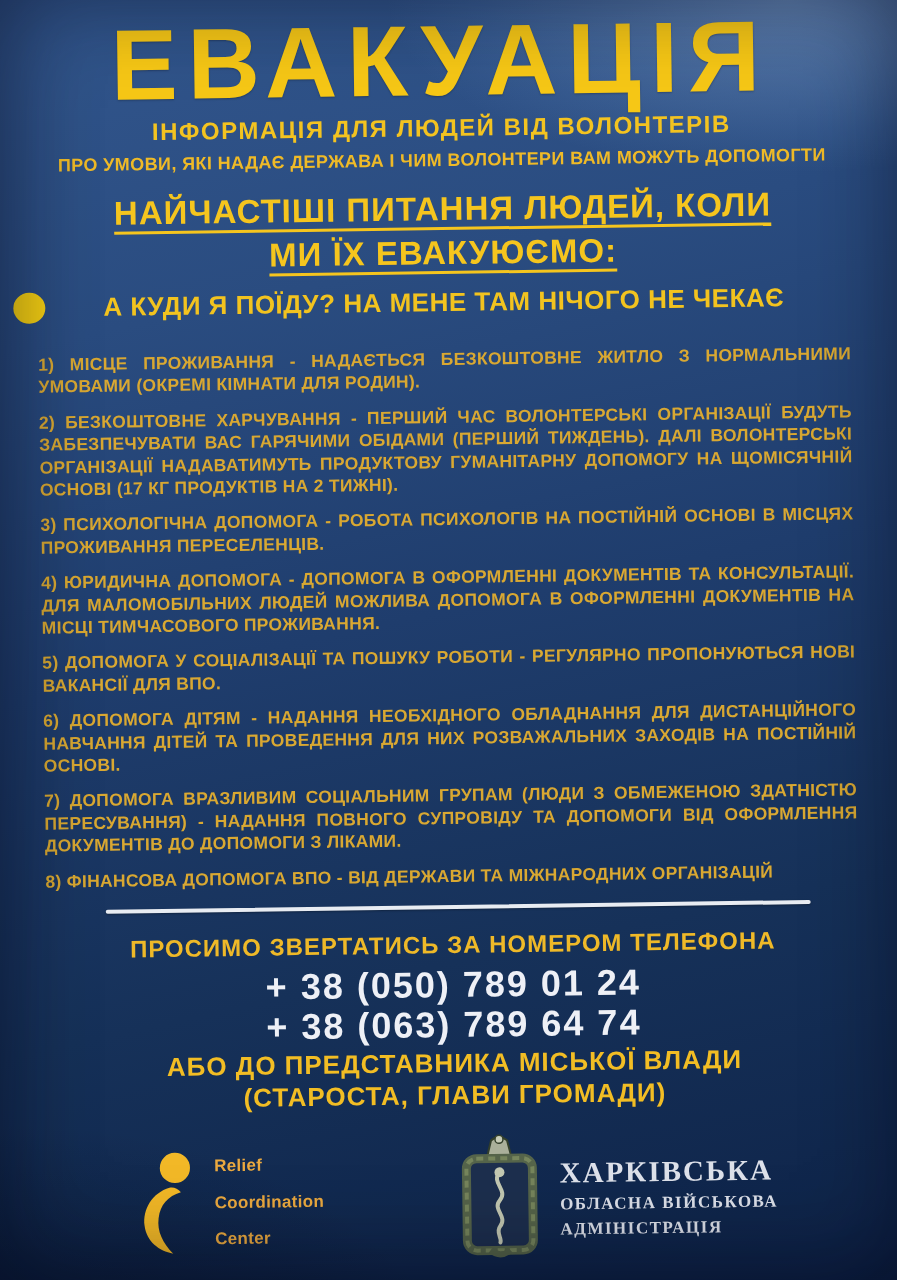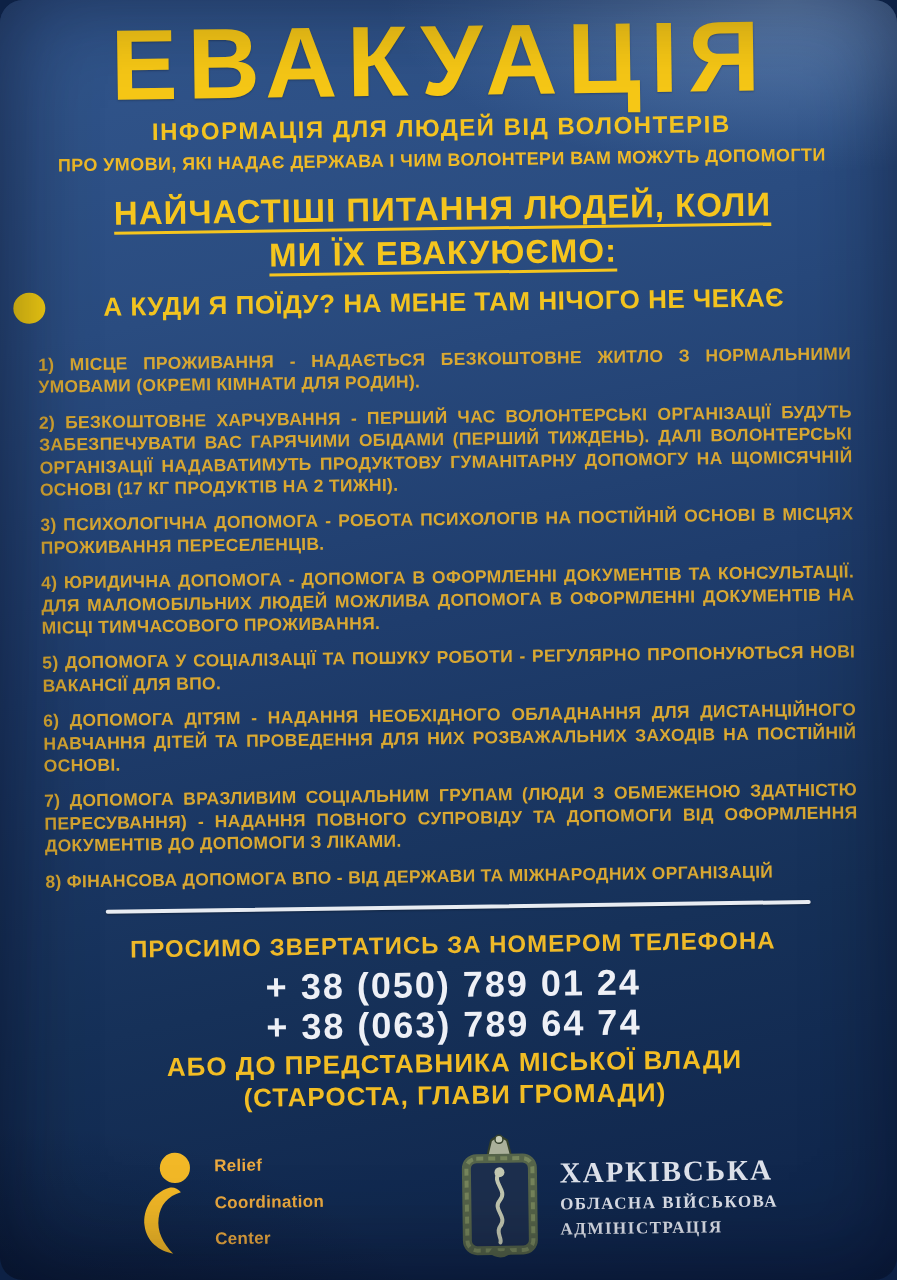--- a/index.html
+++ b/index.html
@@ -8,21 +8,20 @@
     background:#0d2145;
     font-family:"Liberation Sans",sans-serif;
     -webkit-font-smoothing:antialiased;
   }
   .poster{
     position:absolute;inset:0;overflow:hidden;
     background:
       radial-gradient(ellipse 560px 240px at 88% 0%, rgba(165,195,232,0.40), rgba(120,160,210,0.12) 55%, transparent 72%),
       radial-gradient(ellipse 700px 400px at 0% 108%, rgba(2,8,24,0.45), transparent 65%),
       linear-gradient(168deg,#32568d 0%,#2a4c80 24%,#1f3d6d 48%,#163159 72%,#0e2348 100%);
-    border-radius: 23px;
   }
   .poster::after{
     content:"";position:absolute;inset:0;pointer-events:none;
     box-shadow:inset 0 0 90px rgba(0,2,18,0.35), inset 14px -24px 90px rgba(0,4,18,0.22);
   }
   .content{
     position:absolute;inset:0;
     padding:10px 42px 0 42px;
     transform:rotate(-0.8deg);
     text-align:center;color:#e9b92e;

